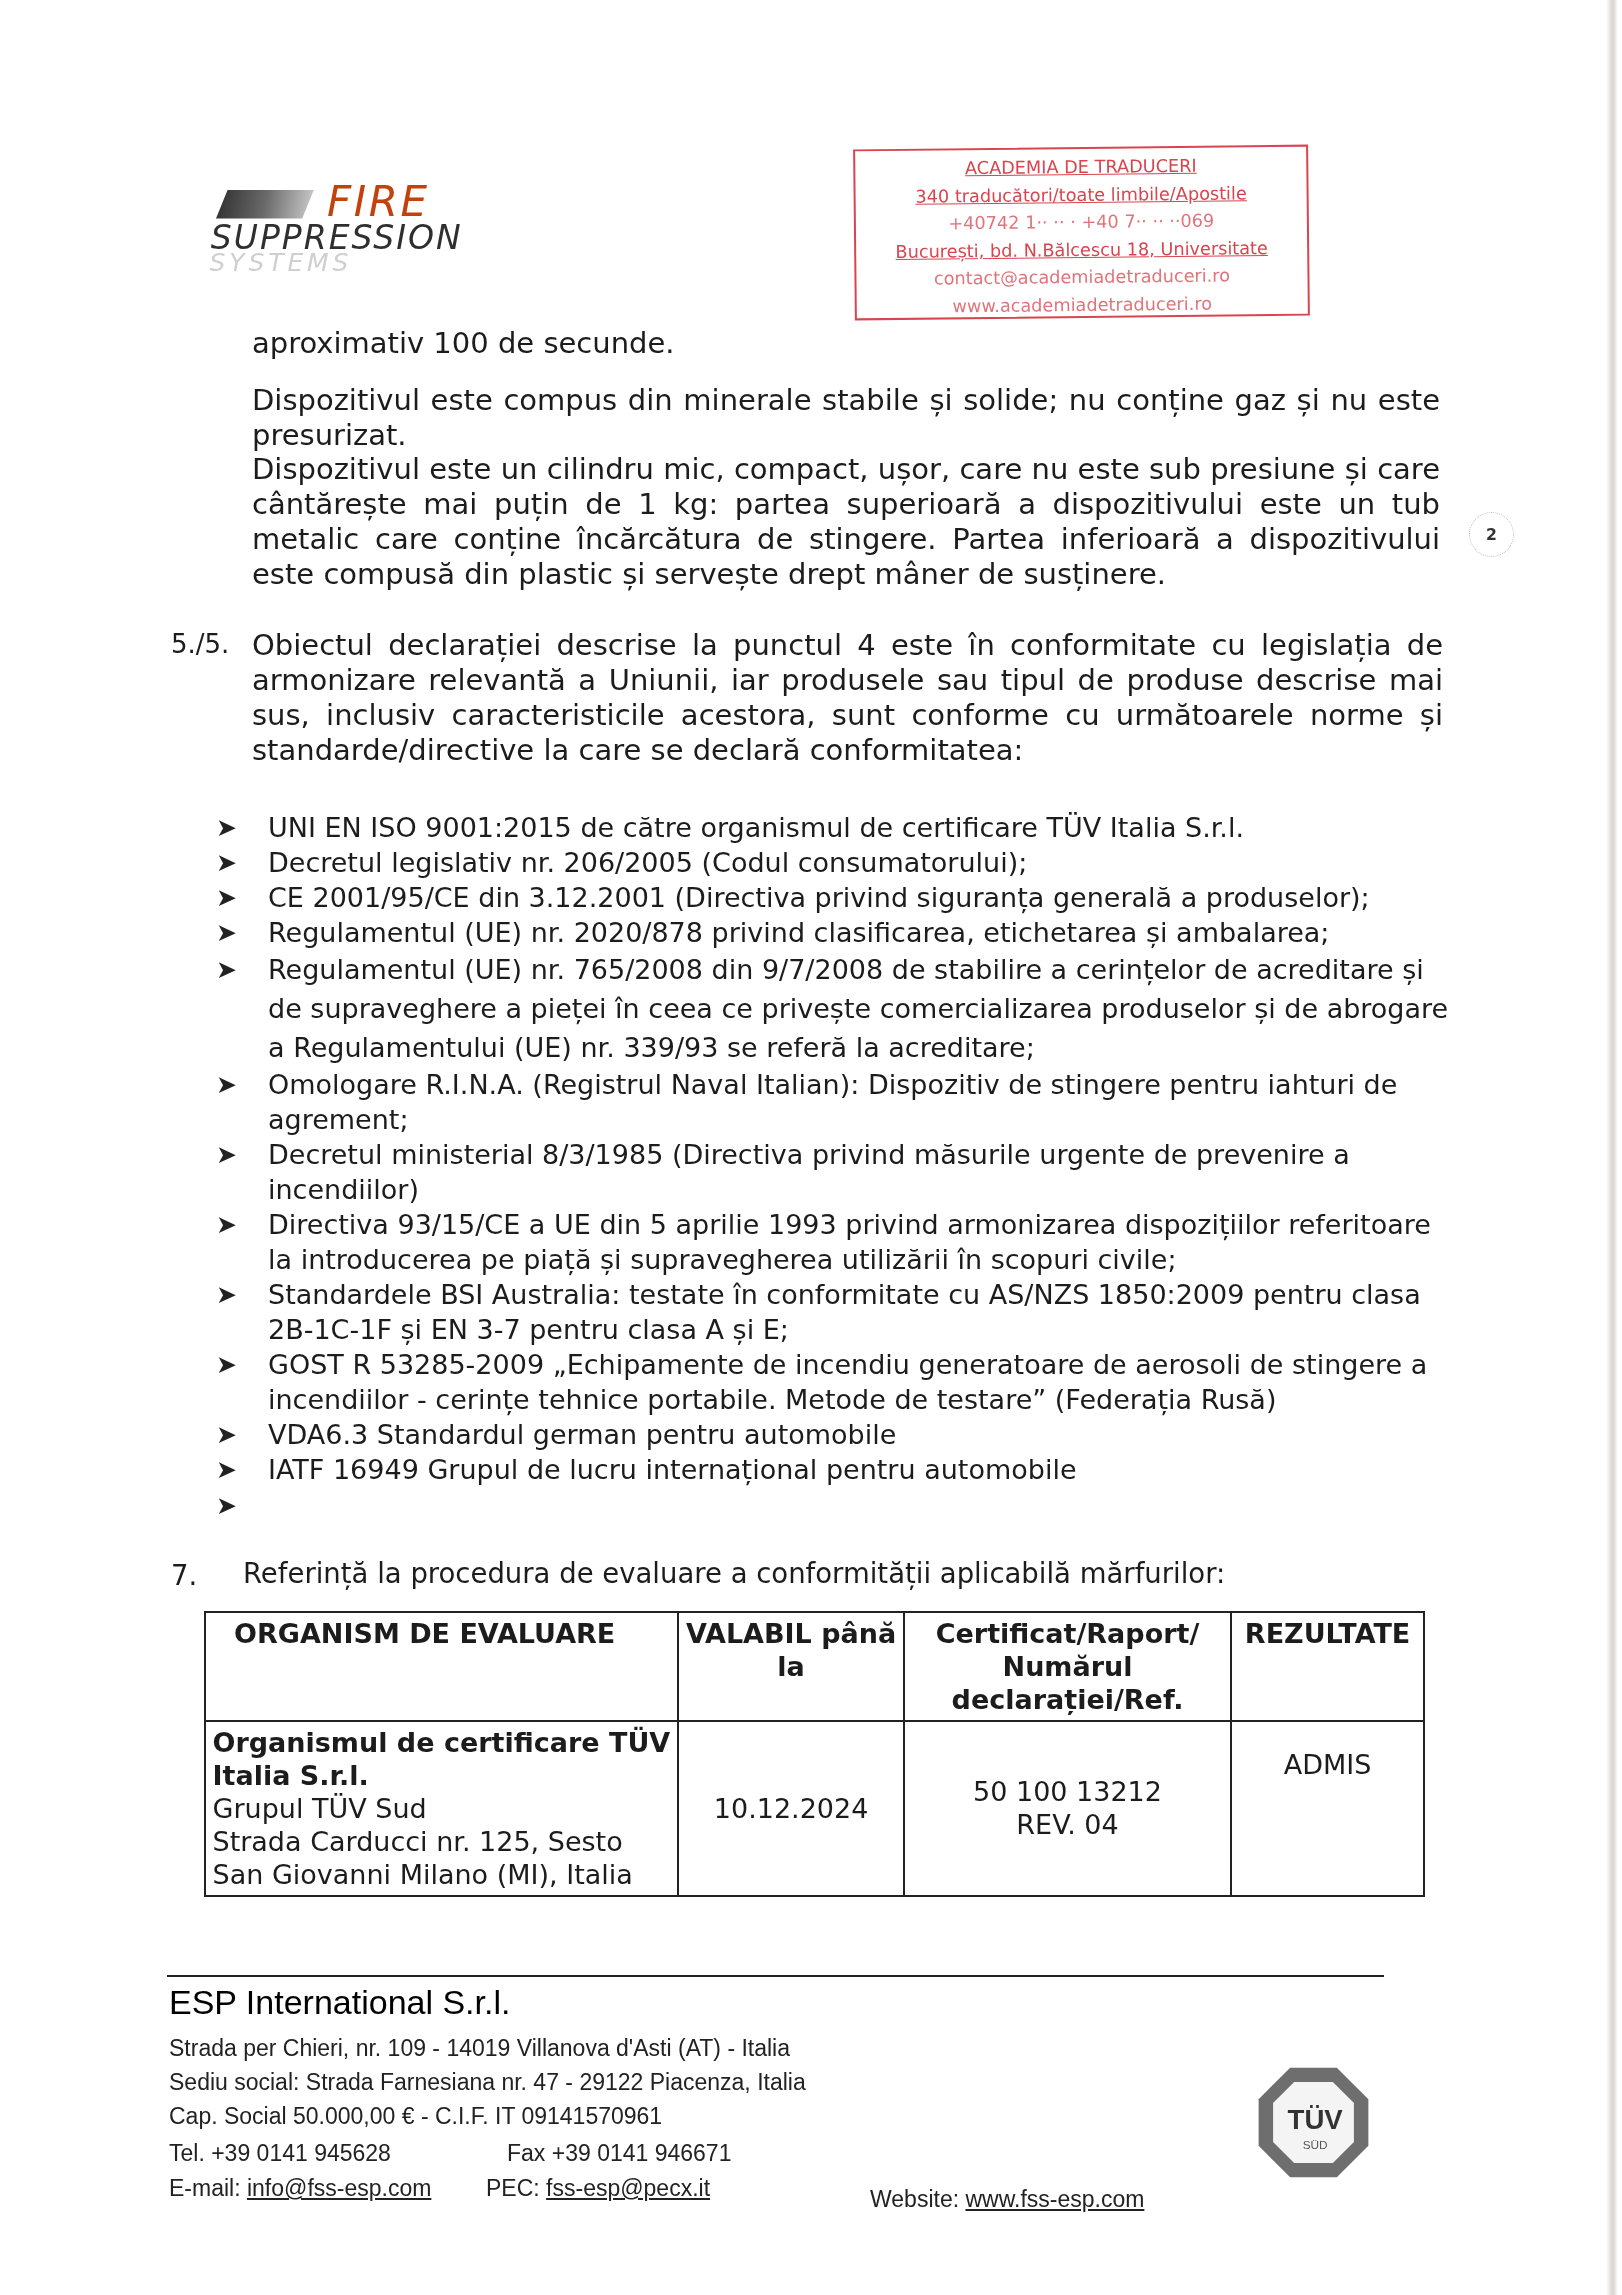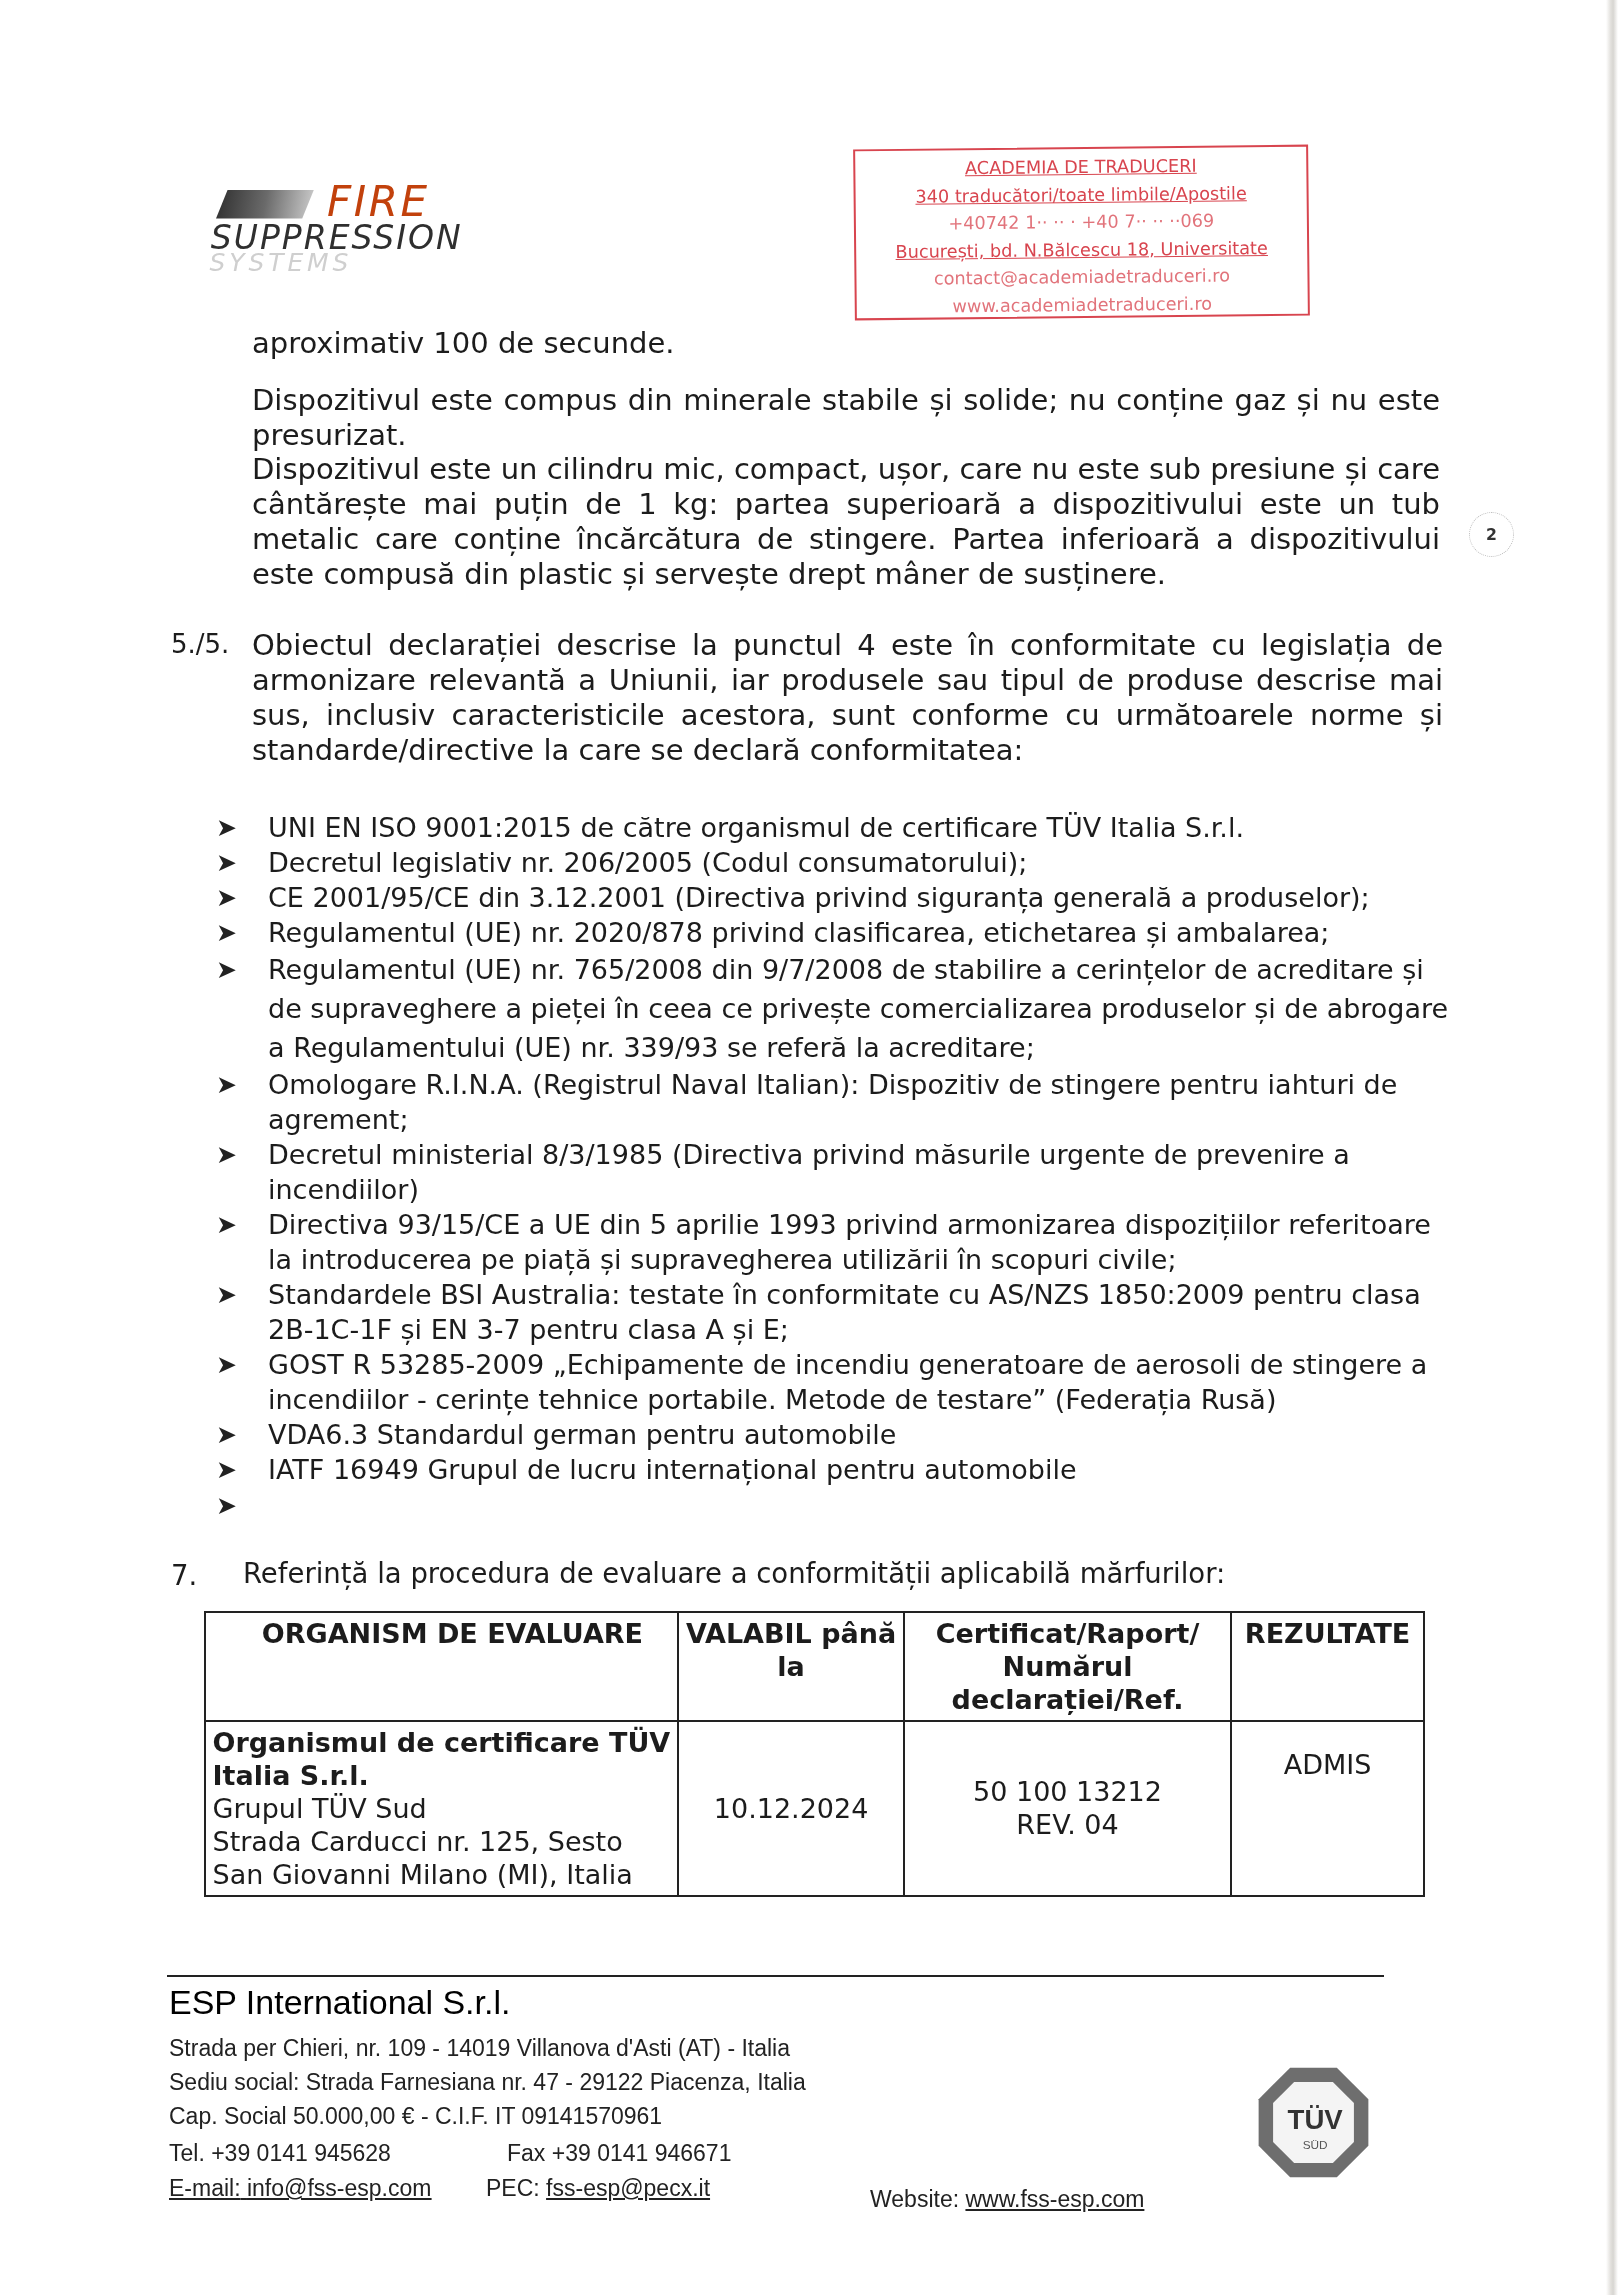--- a/index.html
+++ b/index.html
@@ -86,21 +86,21 @@
   <li><span class="arrow">➤</span><span>IATF 16949 Grupul de lucru internațional pentru automobile</span></li>
   <li style="line-height:38px;"><span class="arrow">➤</span></li>
 </ul>
 
 <div class="sec-num" style="top:1559px; font-size:27.5px;">7.</div>
 <div class="p" style="left:243px; top:1556px; width:1178px; font-size:27.5px;">Referință la procedura de evaluare a conformității aplicabilă mărfurilor:</div>
 
 <table class="eval">
   <thead>
     <tr>
-      <th class="c1" style="text-align:center;padding-left:28px;">ORGANISM DE EVALUARE</th>
+      <th class="c1" style="text-align:left;padding-left:28px;">ORGANISM DE EVALUARE</th>
       <th class="c2" style="text-align:center;">VALABIL până la</th>
       <th class="c3" style="text-align:center;">Certificat/Raport/ Numărul declarației/Ref.</th>
       <th class="c4" style="text-align:center;">REZULTATE</th>
     </tr>
   </thead>
   <tbody>
     <tr>
       <td class="c1">
         <div style="font-weight:bold;">Organismul de certificare TÜV Italia S.r.l.</div>
         <div>Grupul TÜV Sud</div>
@@ -116,21 +116,21 @@
   </tbody>
 </table>
 
 <div class="abs foot-line"></div>
 <div class="abs foot-company">ESP International S.r.l.</div>
 <div class="foot-line-txt" style="left:169px; top:2035px;">Strada per Chieri, nr. 109 - 14019 Villanova d'Asti (AT) - Italia</div>
 <div class="foot-line-txt" style="left:169px; top:2069px;">Sediu social: Strada Farnesiana nr. 47 - 29122 Piacenza, Italia</div>
 <div class="foot-line-txt" style="left:169px; top:2103px;">Cap. Social 50.000,00 € - C.I.F. IT 09141570961</div>
 <div class="foot-line-txt" style="left:169px; top:2140px;">Tel. +39 0141 945628</div>
 <div class="foot-line-txt" style="left:507px; top:2140px;">Fax +39 0141 946671</div>
-<div class="foot-line-txt" style="left:169px; top:2175px;text-decoration:underline;">
+<div class="foot-line-txt" style="left:169px; top:2175px;">
   <span>E-mail:</span>
   <span class="u2">info@fss-esp.com</span>
 </div>
 <div class="foot-line-txt" style="left:486px; top:2175px;">
   <span>PEC:</span>
   <span class="u2">fss-esp@pecx.it</span>
 </div>
 <div class="foot-line-txt" style="left:870px; top:2186px;">
   <span>Website:</span>
   <span class="u2">www.fss-esp.com</span>

